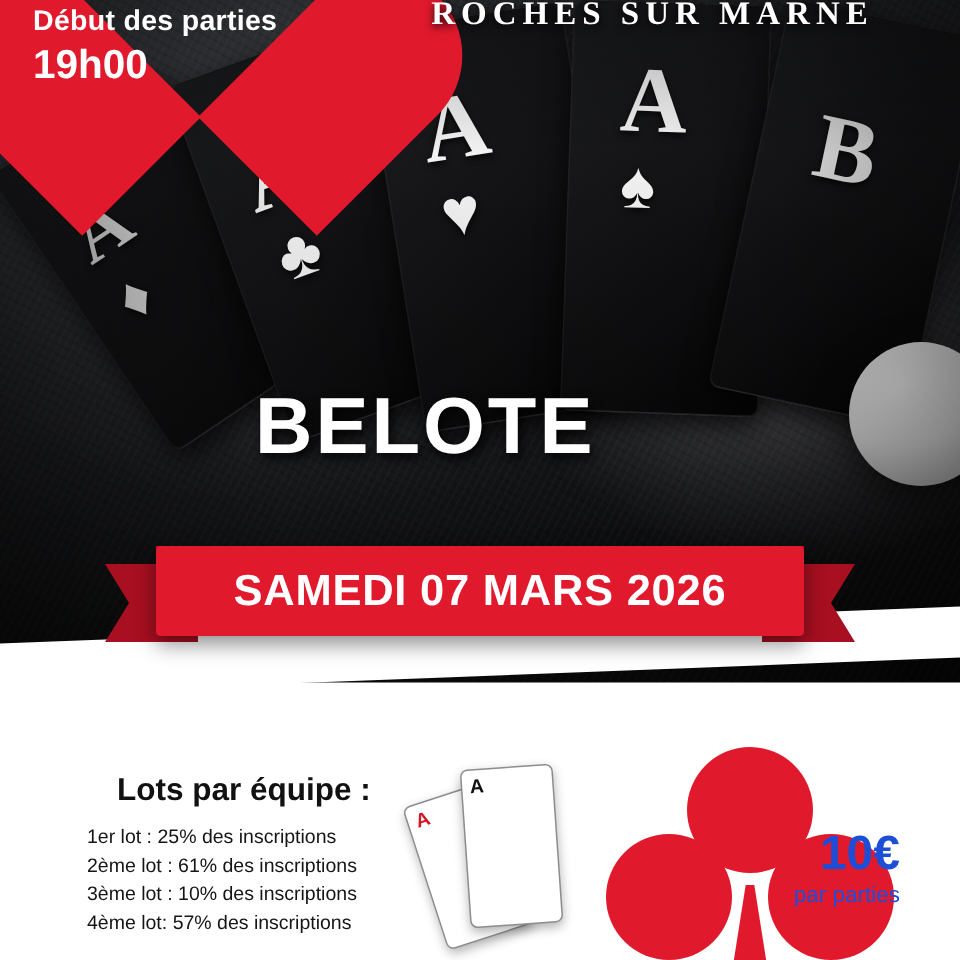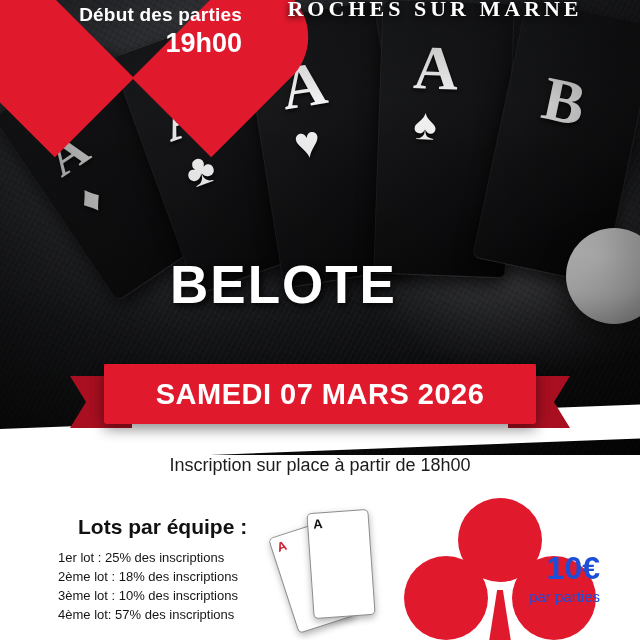--- a/index.html
+++ b/index.html
@@ -146,21 +146,21 @@
     border-radius: 112px 112px 0 0;
   }
   .heart::before { left: 110px; transform: rotate(45deg); transform-origin: 0 100%; }
   .heart::after  { left: 0;     transform: rotate(-45deg); transform-origin: 100% 100%; }
 
   .heart-text {
     position: absolute;
     left: 0;
     top: 96px;
     width: 220px;
-    text-align: right;
+    text-align: left;
     color: #ffffff;
     z-index: 3;
   }
   .heart-line1 {
     font-size: 19px;
     font-weight: 700;
     letter-spacing: .2px;
     white-space: nowrap;
   }
   .heart-line2 {
@@ -412,26 +412,25 @@
   <div class="ribbon-wrap">
     <div class="ribbon-tail left"></div>
     <div class="ribbon-tail right"></div>
     <div class="ribbon-notch l"></div>
     <div class="ribbon-notch r"></div>
     <div class="ribbon-main">
       <span class="ribbon-text">SAMEDI 07 MARS 2026</span>
     </div>
   </div>
 
-  <div class="inscription">Inscription sur place à partir de 18h00</div>
 
   <div class="lots-title">Lots par équipe :</div>
   <div class="lots-list">
     <div class="lot-line">1er lot : 25% des inscriptions</div>
-    <div class="lot-line">2ème lot : 18% des inscriptions</div>
+    <div class="lot-line">2ème lot : 61% des inscriptions</div>
     <div class="lot-line">3ème lot : 10% des inscriptions</div>
     <div class="lot-line">4ème lot: 57% des inscriptions</div>
   </div>
 
   <div class="mini-cards">
     <div class="mini-card mini-a">
       <span class="mini-pip red">A</span>
     </div>
     <div class="mini-card mini-b">
       <span class="mini-pip black">A</span>

